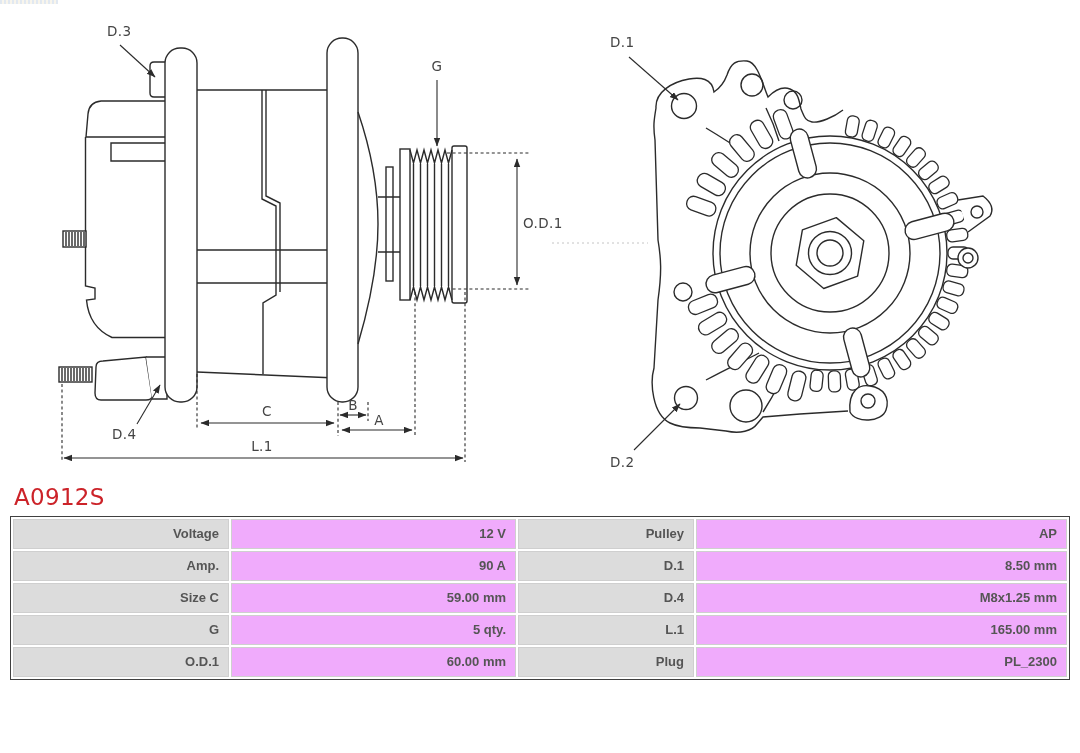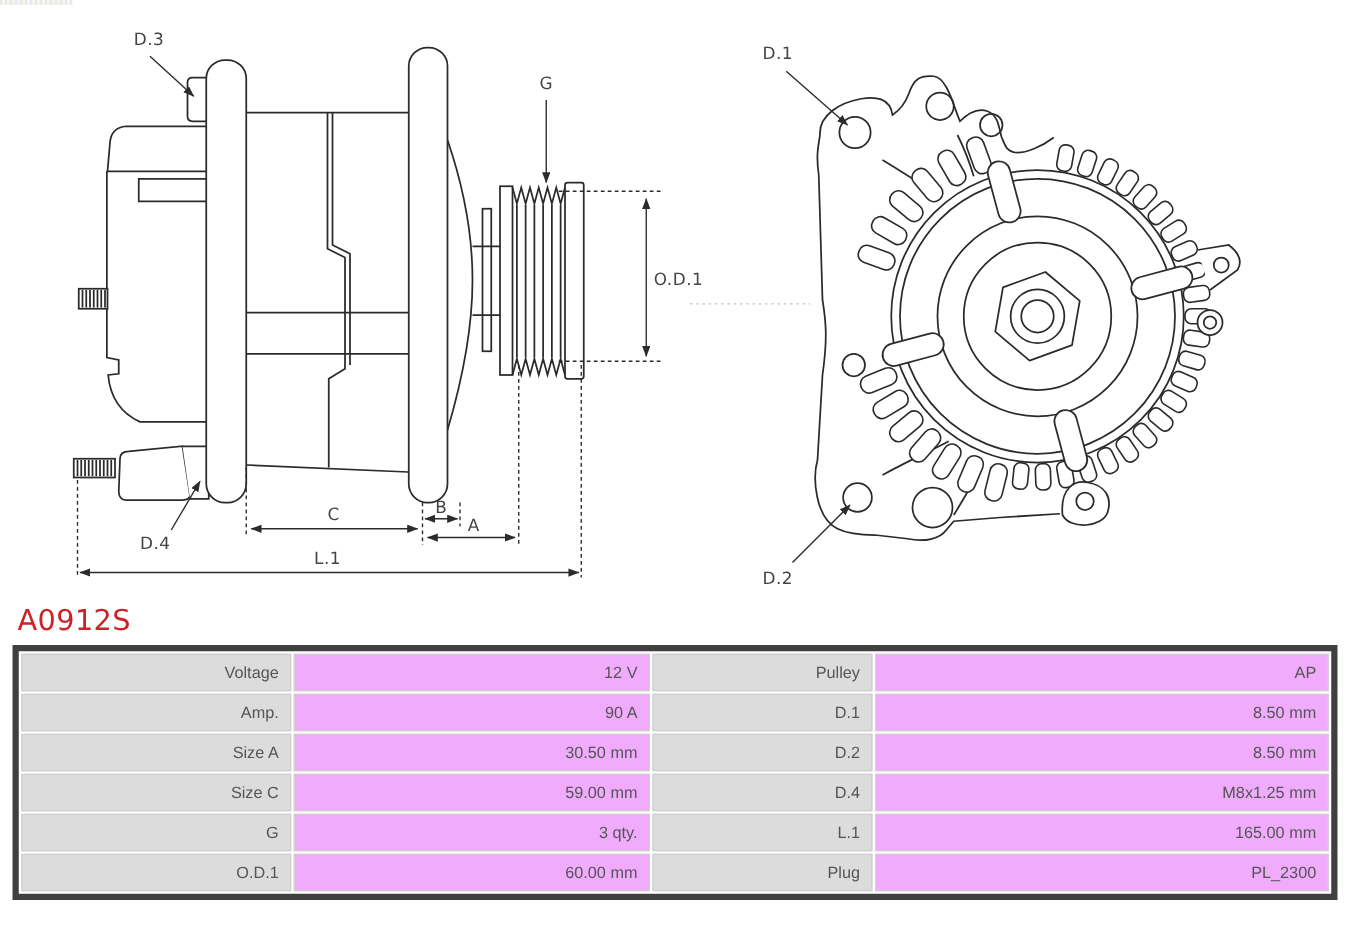--- a/index.html
+++ b/index.html
@@ -6,21 +6,21 @@
   body{width:1080px;height:753px;position:relative;overflow:hidden;
        font-family:"Liberation Sans", sans-serif;}
   .corner-artifact{position:absolute;left:0;top:0;width:58px;height:4px;opacity:.55;
        background:repeating-linear-gradient(90deg,#c9d6e6 0 2px,#f3eddc 2px 4px);}
   .drawing{position:absolute;left:0;top:0;}
   .drawing text{font-family:"DejaVu Sans", sans-serif;font-size:13.5px;fill:#444;letter-spacing:.4px;}
   .part-number{position:absolute;left:14px;top:484px;font-size:23px;color:#cc2329;
        font-family:"DejaVu Sans", sans-serif;letter-spacing:.3px;}
   .specs{position:absolute;left:10px;top:516px;width:1060px;}
   table.spec-table{width:100%;border-collapse:separate;border-spacing:2px;
-       table-layout:fixed;border:5px solid #404040;}
+       table-layout:fixed;border:1px solid #404040;font-weight:bold;}
   .c-lab1{width:216px;} .c-val1{width:285px;} .c-lab2{width:176px;}
   td{height:28px;line-height:28px;font-size:13px;color:#555;
      border:1px solid #cfcfcf;text-align:right;padding:0 9px 0 2px;
      overflow:hidden;white-space:nowrap;}
   td.lab{background:#dcdcdc;}
   td.val{background:#f0abfc;}
   .ln{stroke:#2b2b2b;stroke-width:1.4;fill:none;}
   .lnw{stroke:#2b2b2b;stroke-width:1.4;fill:#ffffff;}
   .dim{stroke:#2b2b2b;stroke-width:1.1;fill:none;}
   .dot{stroke:#2b2b2b;stroke-width:1.1;fill:none;stroke-dasharray:3 2.6;}
@@ -247,34 +247,28 @@
           <td class="lab">Pulley</td>
           <td class="val">AP</td>
         </tr>
         <tr>
           <td class="lab">Amp.</td>
           <td class="val">90 A</td>
           <td class="lab">D.1</td>
           <td class="val">8.50 mm</td>
         </tr>
         <tr>
-          <td class="lab">Size A</td>
-          <td class="val">30.50 mm</td>
-          <td class="lab">D.2</td>
-          <td class="val">8.50 mm</td>
-        </tr>
-        <tr>
           <td class="lab">Size C</td>
           <td class="val">59.00 mm</td>
           <td class="lab">D.4</td>
           <td class="val">M8x1.25 mm</td>
         </tr>
         <tr>
           <td class="lab">G</td>
-          <td class="val">3 qty.</td>
+          <td class="val">5 qty.</td>
           <td class="lab">L.1</td>
           <td class="val">165.00 mm</td>
         </tr>
         <tr>
           <td class="lab">O.D.1</td>
           <td class="val">60.00 mm</td>
           <td class="lab">Plug</td>
           <td class="val">PL_2300</td>
         </tr>
       </tbody>

